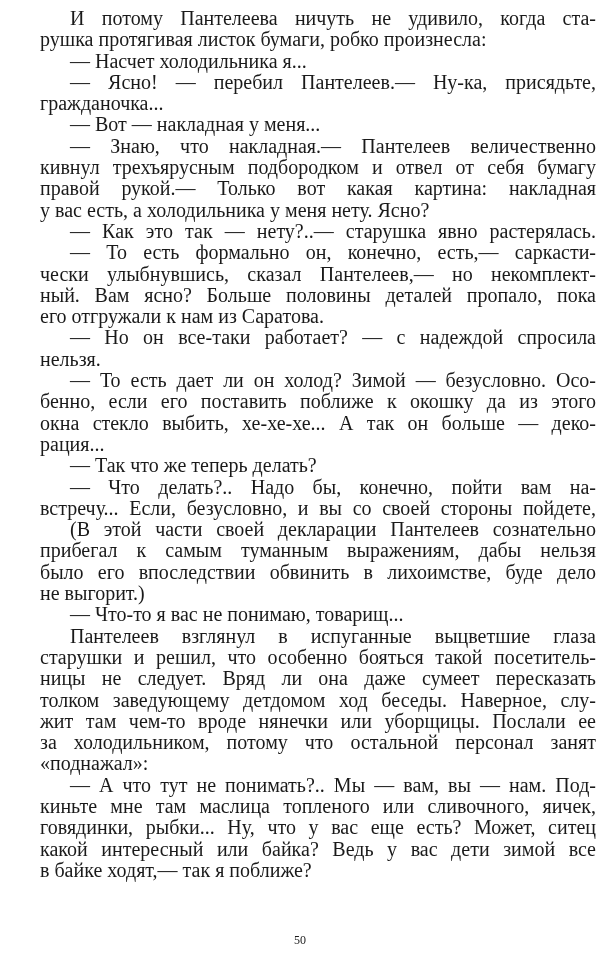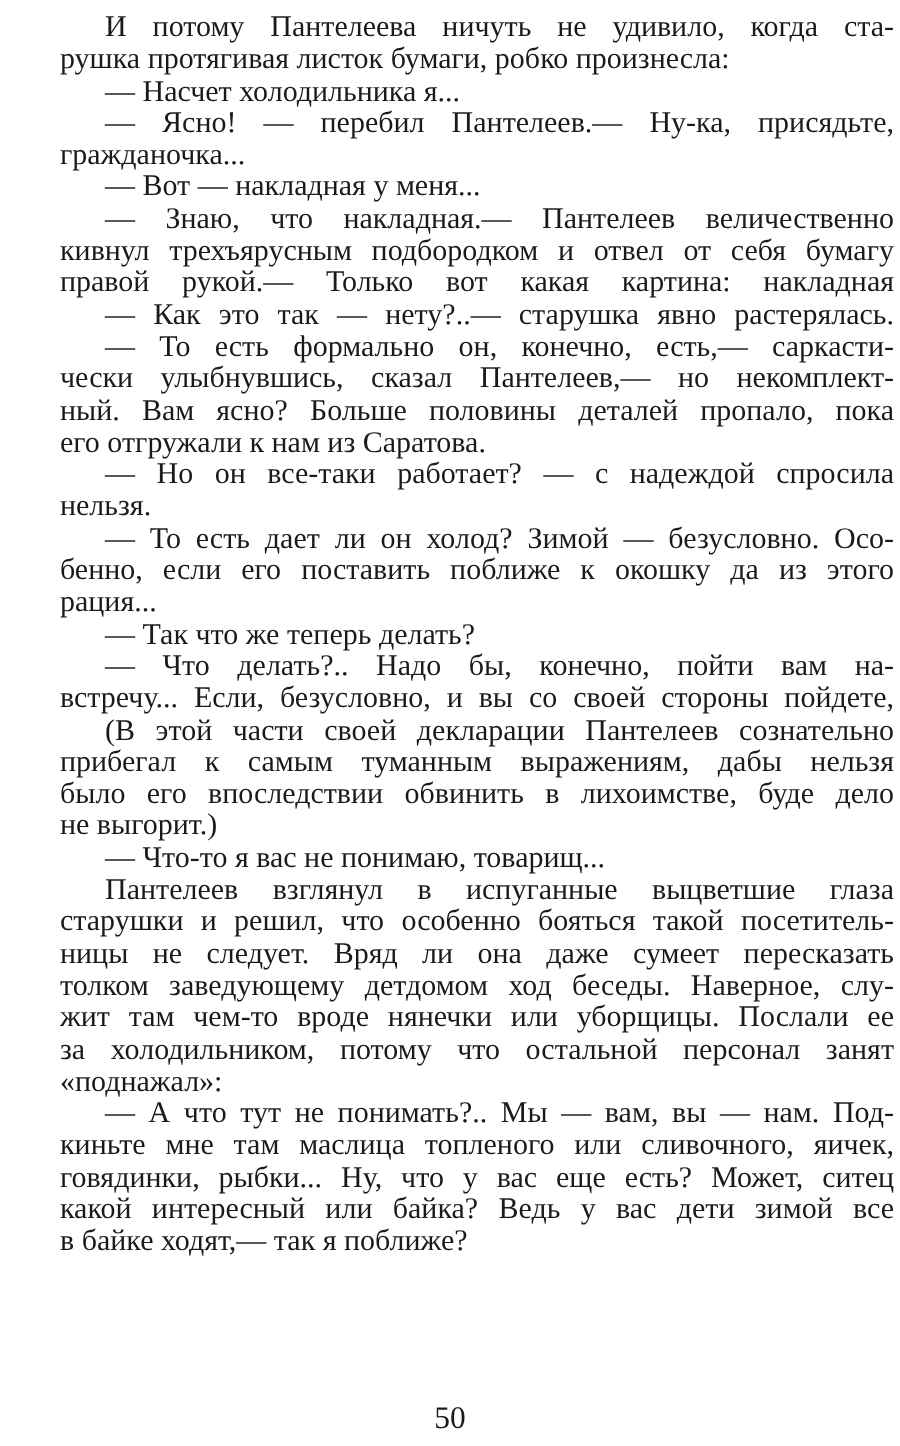--- a/index.html
+++ b/index.html
@@ -15,45 +15,47 @@
   .line {
     display: block; white-space: nowrap; height: 21.3px;
     text-align: justify; text-align-last: justify;
   }
   .line.last { text-align-last: left; }
   .line.indent { padding-left: 30px; }
   .page-number {
     position: absolute; left: 0; width: 600px; top: 933px;
     text-align: center;
     font-family: "Liberation Serif", "DejaVu Serif", serif;
-    font-size: 21px; color: #1a1a1a;
+    font-size: 12px; color: #1a1a1a;
   }
 </style>
 </head>
 <body>
 
 <div class="page" id="page-body">
     <span class="line indent">И потому Пантелеева ничуть не удивило, когда ста-</span>
     <span class="line last">рушка протягивая листок бумаги, робко произнесла:</span>
     <span class="line indent last">— Насчет холодильника я...</span>
     <span class="line indent">— Ясно! — перебил Пантелеев.— Ну-ка, присядьте,</span>
     <span class="line last">гражданочка...</span>
     <span class="line indent last">— Вот — накладная у меня...</span>
     <span class="line indent">— Знаю, что накладная.— Пантелеев величественно</span>
     <span class="line">кивнул трехъярусным подбородком и отвел от себя бумагу</span>
     <span class="line">правой рукой.— Только вот какая картина: накладная</span>
+    <span class="line last">у вас есть, а холодильника у меня нету. Ясно?</span>
     <span class="line indent">— Как это так — нету?..— старушка явно растерялась.</span>
     <span class="line indent">— То есть формально он, конечно, есть,— саркасти-</span>
     <span class="line">чески улыбнувшись, сказал Пантелеев,— но некомплект-</span>
     <span class="line">ный. Вам ясно? Больше половины деталей пропало, пока</span>
     <span class="line last">его отгружали к нам из Саратова.</span>
     <span class="line indent">— Но он все-таки работает? — с надеждой спросила</span>
     <span class="line last">нельзя.</span>
     <span class="line indent">— То есть дает ли он холод? Зимой — безусловно. Осо-</span>
     <span class="line">бенно, если его поставить поближе к окошку да из этого</span>
+    <span class="line">окна стекло выбить, хе-хе-хе... А так он больше — деко-</span>
     <span class="line last">рация...</span>
     <span class="line indent last">— Так что же теперь делать?</span>
     <span class="line indent">— Что делать?.. Надо бы, конечно, пойти вам на-</span>
     <span class="line">встречу... Если, безусловно, и вы со своей стороны пойдете,</span>
     <span class="line indent">(В этой части своей декларации Пантелеев сознательно</span>
     <span class="line">прибегал к самым туманным выражениям, дабы нельзя</span>
     <span class="line">было его впоследствии обвинить в лихоимстве, буде дело</span>
     <span class="line last">не выгорит.)</span>
     <span class="line indent last">— Что-то я вас не понимаю, товарищ...</span>
     <span class="line indent">Пантелеев взглянул в испуганные выцветшие глаза</span>

